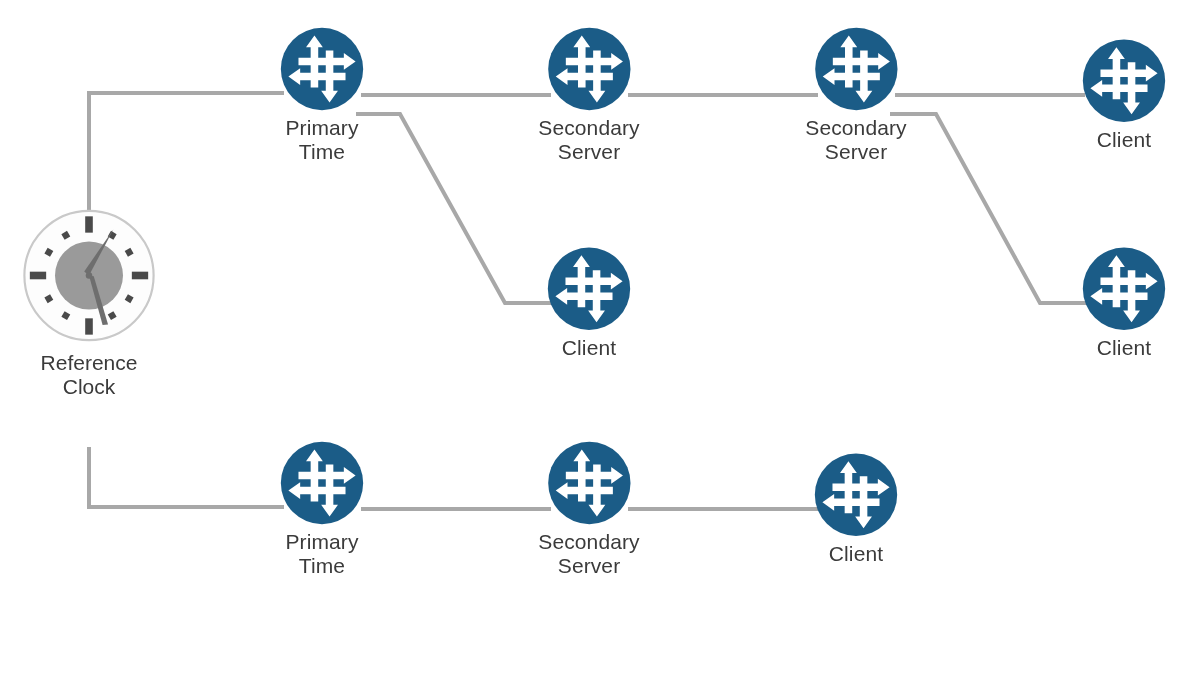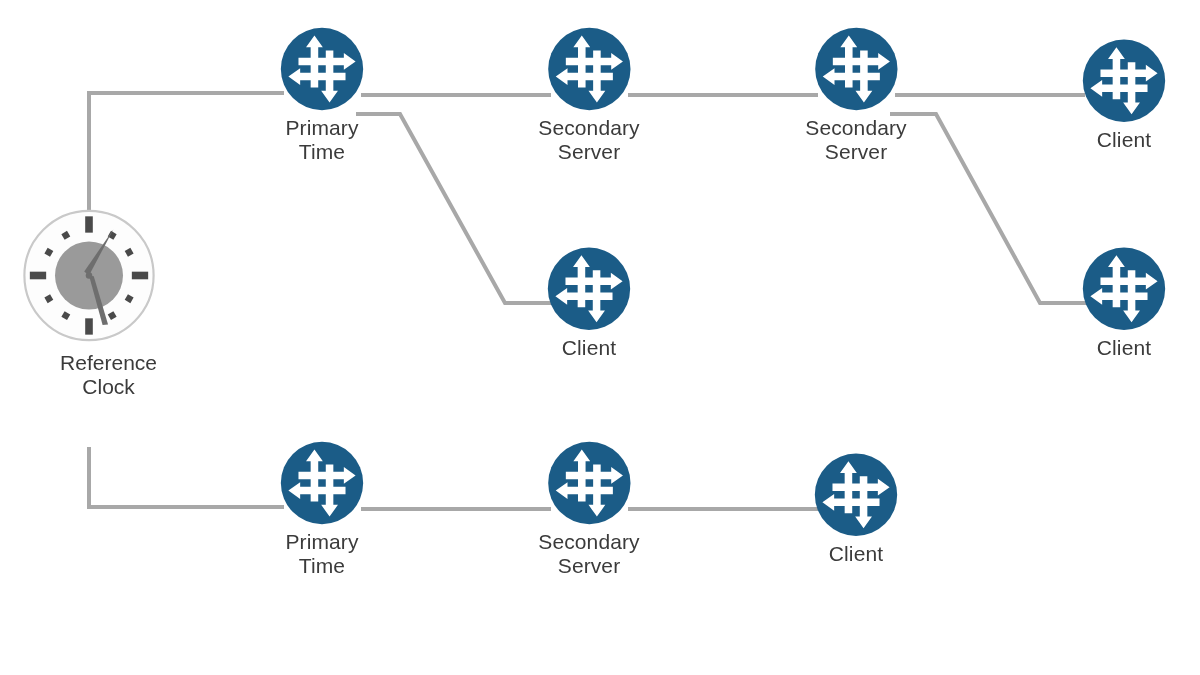--- a/index.html
+++ b/index.html
@@ -48,21 +48,21 @@
     color: #3b3b3b;
     text-align: center;
     white-space: pre-line;
     letter-spacing: 0.1px;
   }
   .clock-node {
     position: absolute;
     transform: translate(-50%, -50%);
     display: flex;
     flex-direction: column;
-    align-items: flex-end;
+    align-items: center;
   }
   .clock-label {
     margin-top: 8px;
     font-size: 21px;
     line-height: 1.12;
     color: #3b3b3b;
     text-align: center;
     white-space: pre-line;
   }
 </style>

